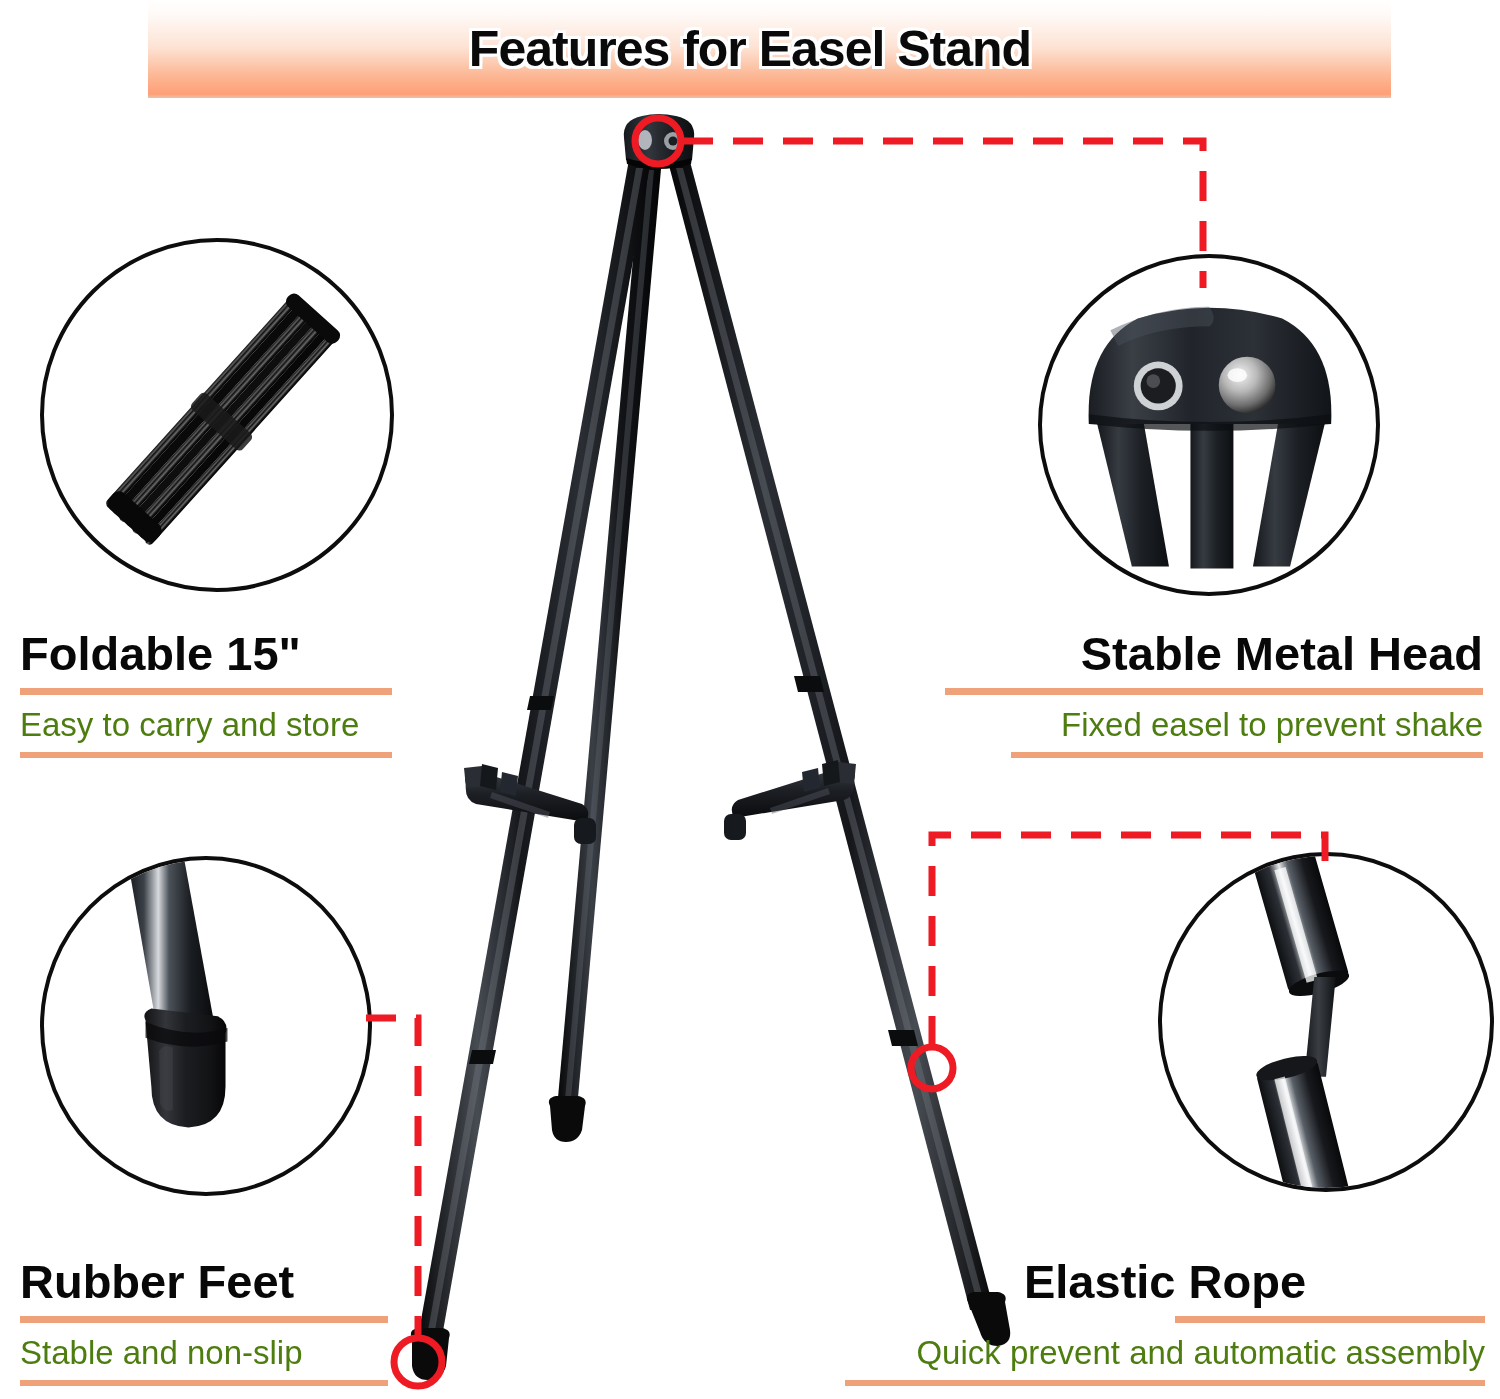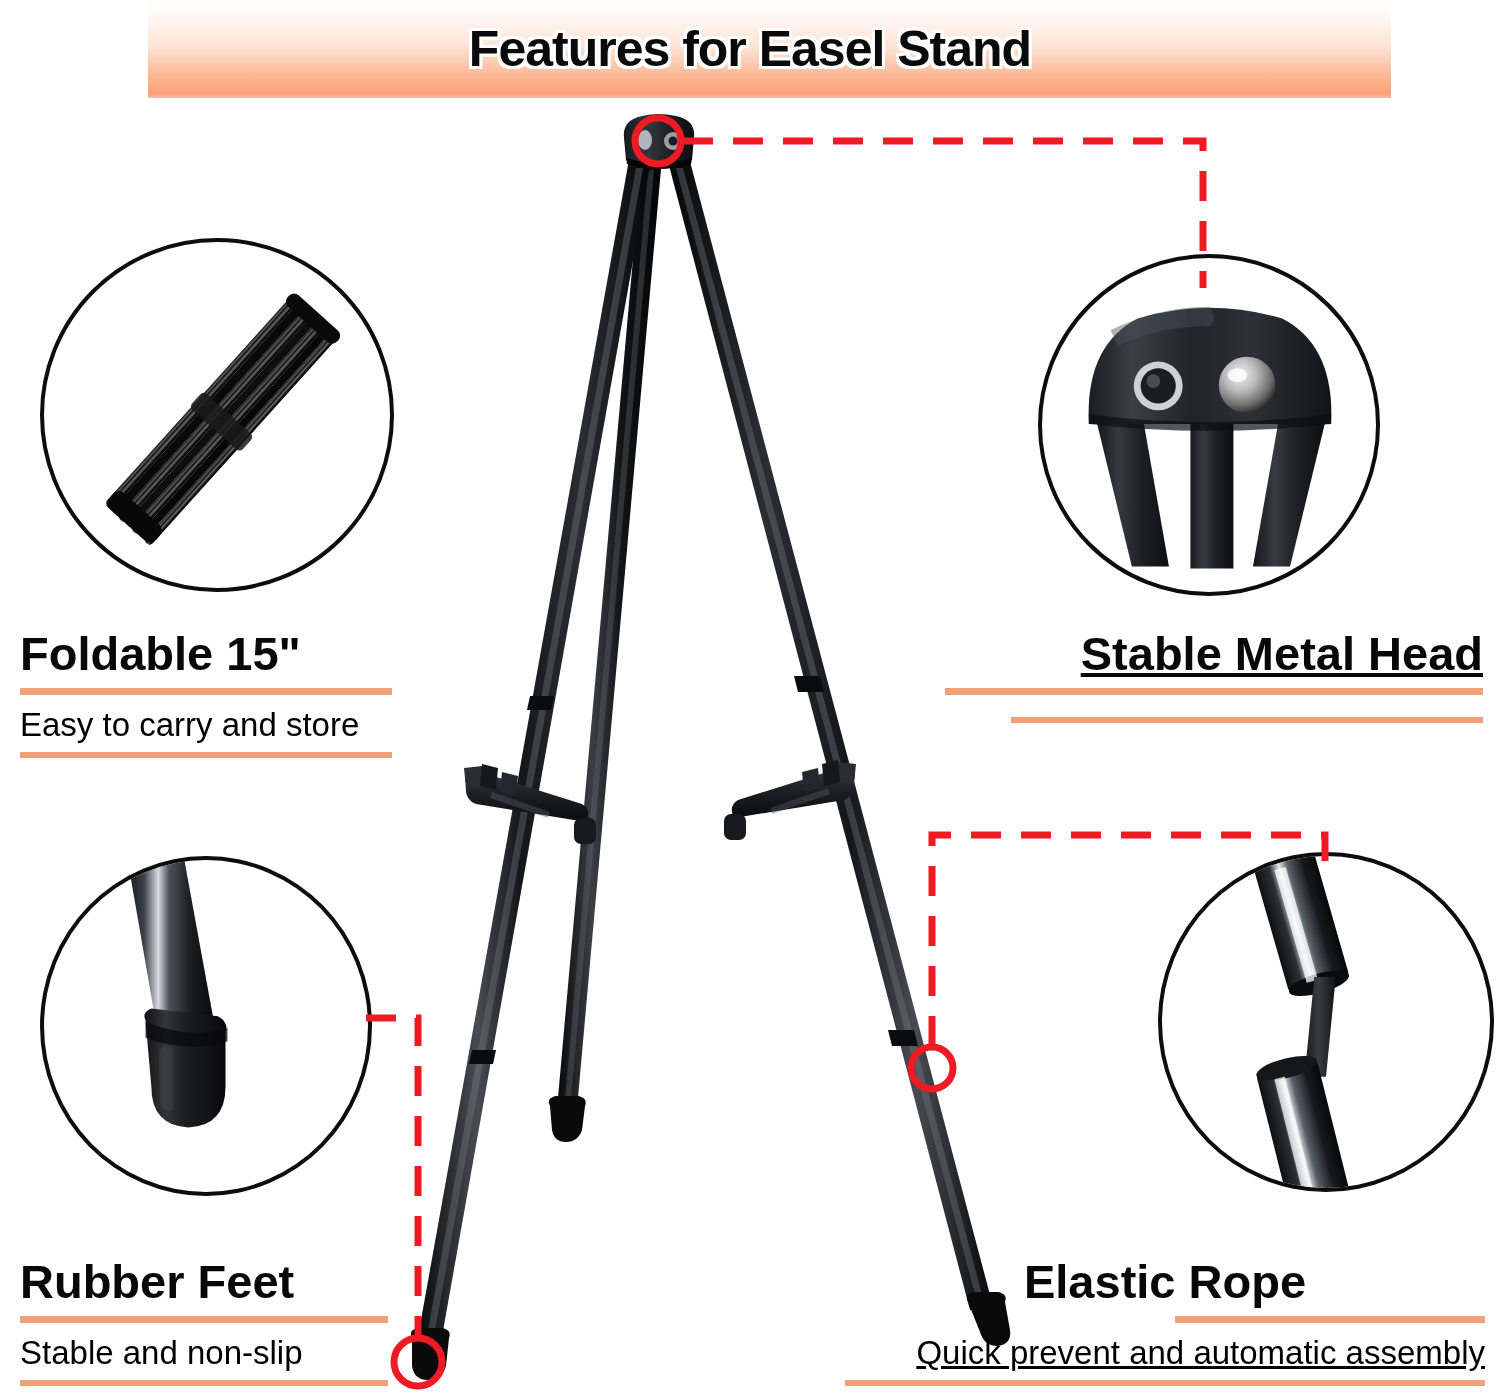--- a/index.html
+++ b/index.html
@@ -57,36 +57,36 @@
   .feature-title {
     font-size: 47px;
     font-weight: 700;
     color: #080808;
     line-height: 1.04;
     white-space: nowrap;
   }
   .feature-sub {
     font-size: 33px;
     font-weight: 400;
-    color: #000000;
+    color: #4d7c0f;
     line-height: 1.05;
     white-space: nowrap;
   }
   .rule {
     height: 7px;
     background: #efa179;
     width: 100%;
   }
   .rule.thin { height: 6px; }
   .gap-a { height: 9px; }
   .gap-b { height: 13px; }
   .gap-c { height: 9px; }
 
   .align-left  { text-align: left; }
-  .align-right { text-align: right; text-decoration: underline; }
+  .align-right { text-align: right; }
 
   #feat-foldable   { left: 20px;  top: 630px;  width: 372px; }
   #feat-metalhead  { left: 945px; top: 630px;  width: 538px; }
   #feat-rubber     { left: 20px;  top: 1258px; width: 368px; }
   #feat-elastic    { left: 845px; top: 1258px; width: 640px; }
 
   #feat-elastic .feature-title { text-align: center; }
   #feat-elastic .rule-title { width: 310px; margin-left: auto; }
 
   
@@ -347,20 +347,21 @@
     <div class="feature-sub align-left">Easy to carry and store</div>
     <div class="gap-c"></div>
     <div class="rule thin"></div>
   </div>
 
   <div class="feature-block" id="feat-metalhead">
     <div class="feature-title align-right">Stable Metal Head</div>
     <div class="gap-a"></div>
     <div class="rule"></div>
     <div class="gap-b"></div>
+    <div class="feature-sub align-right">Fixed easel to prevent shake</div>
     <div class="gap-c"></div>
     <div class="rule thin" style="width:472px;margin-left:auto;"></div>
   </div>
 
   <div class="feature-block" id="feat-rubber">
     <div class="feature-title align-left">Rubber Feet</div>
     <div class="gap-a"></div>
     <div class="rule"></div>
     <div class="gap-b"></div>
     <div class="feature-sub align-left">Stable and non-slip</div>

